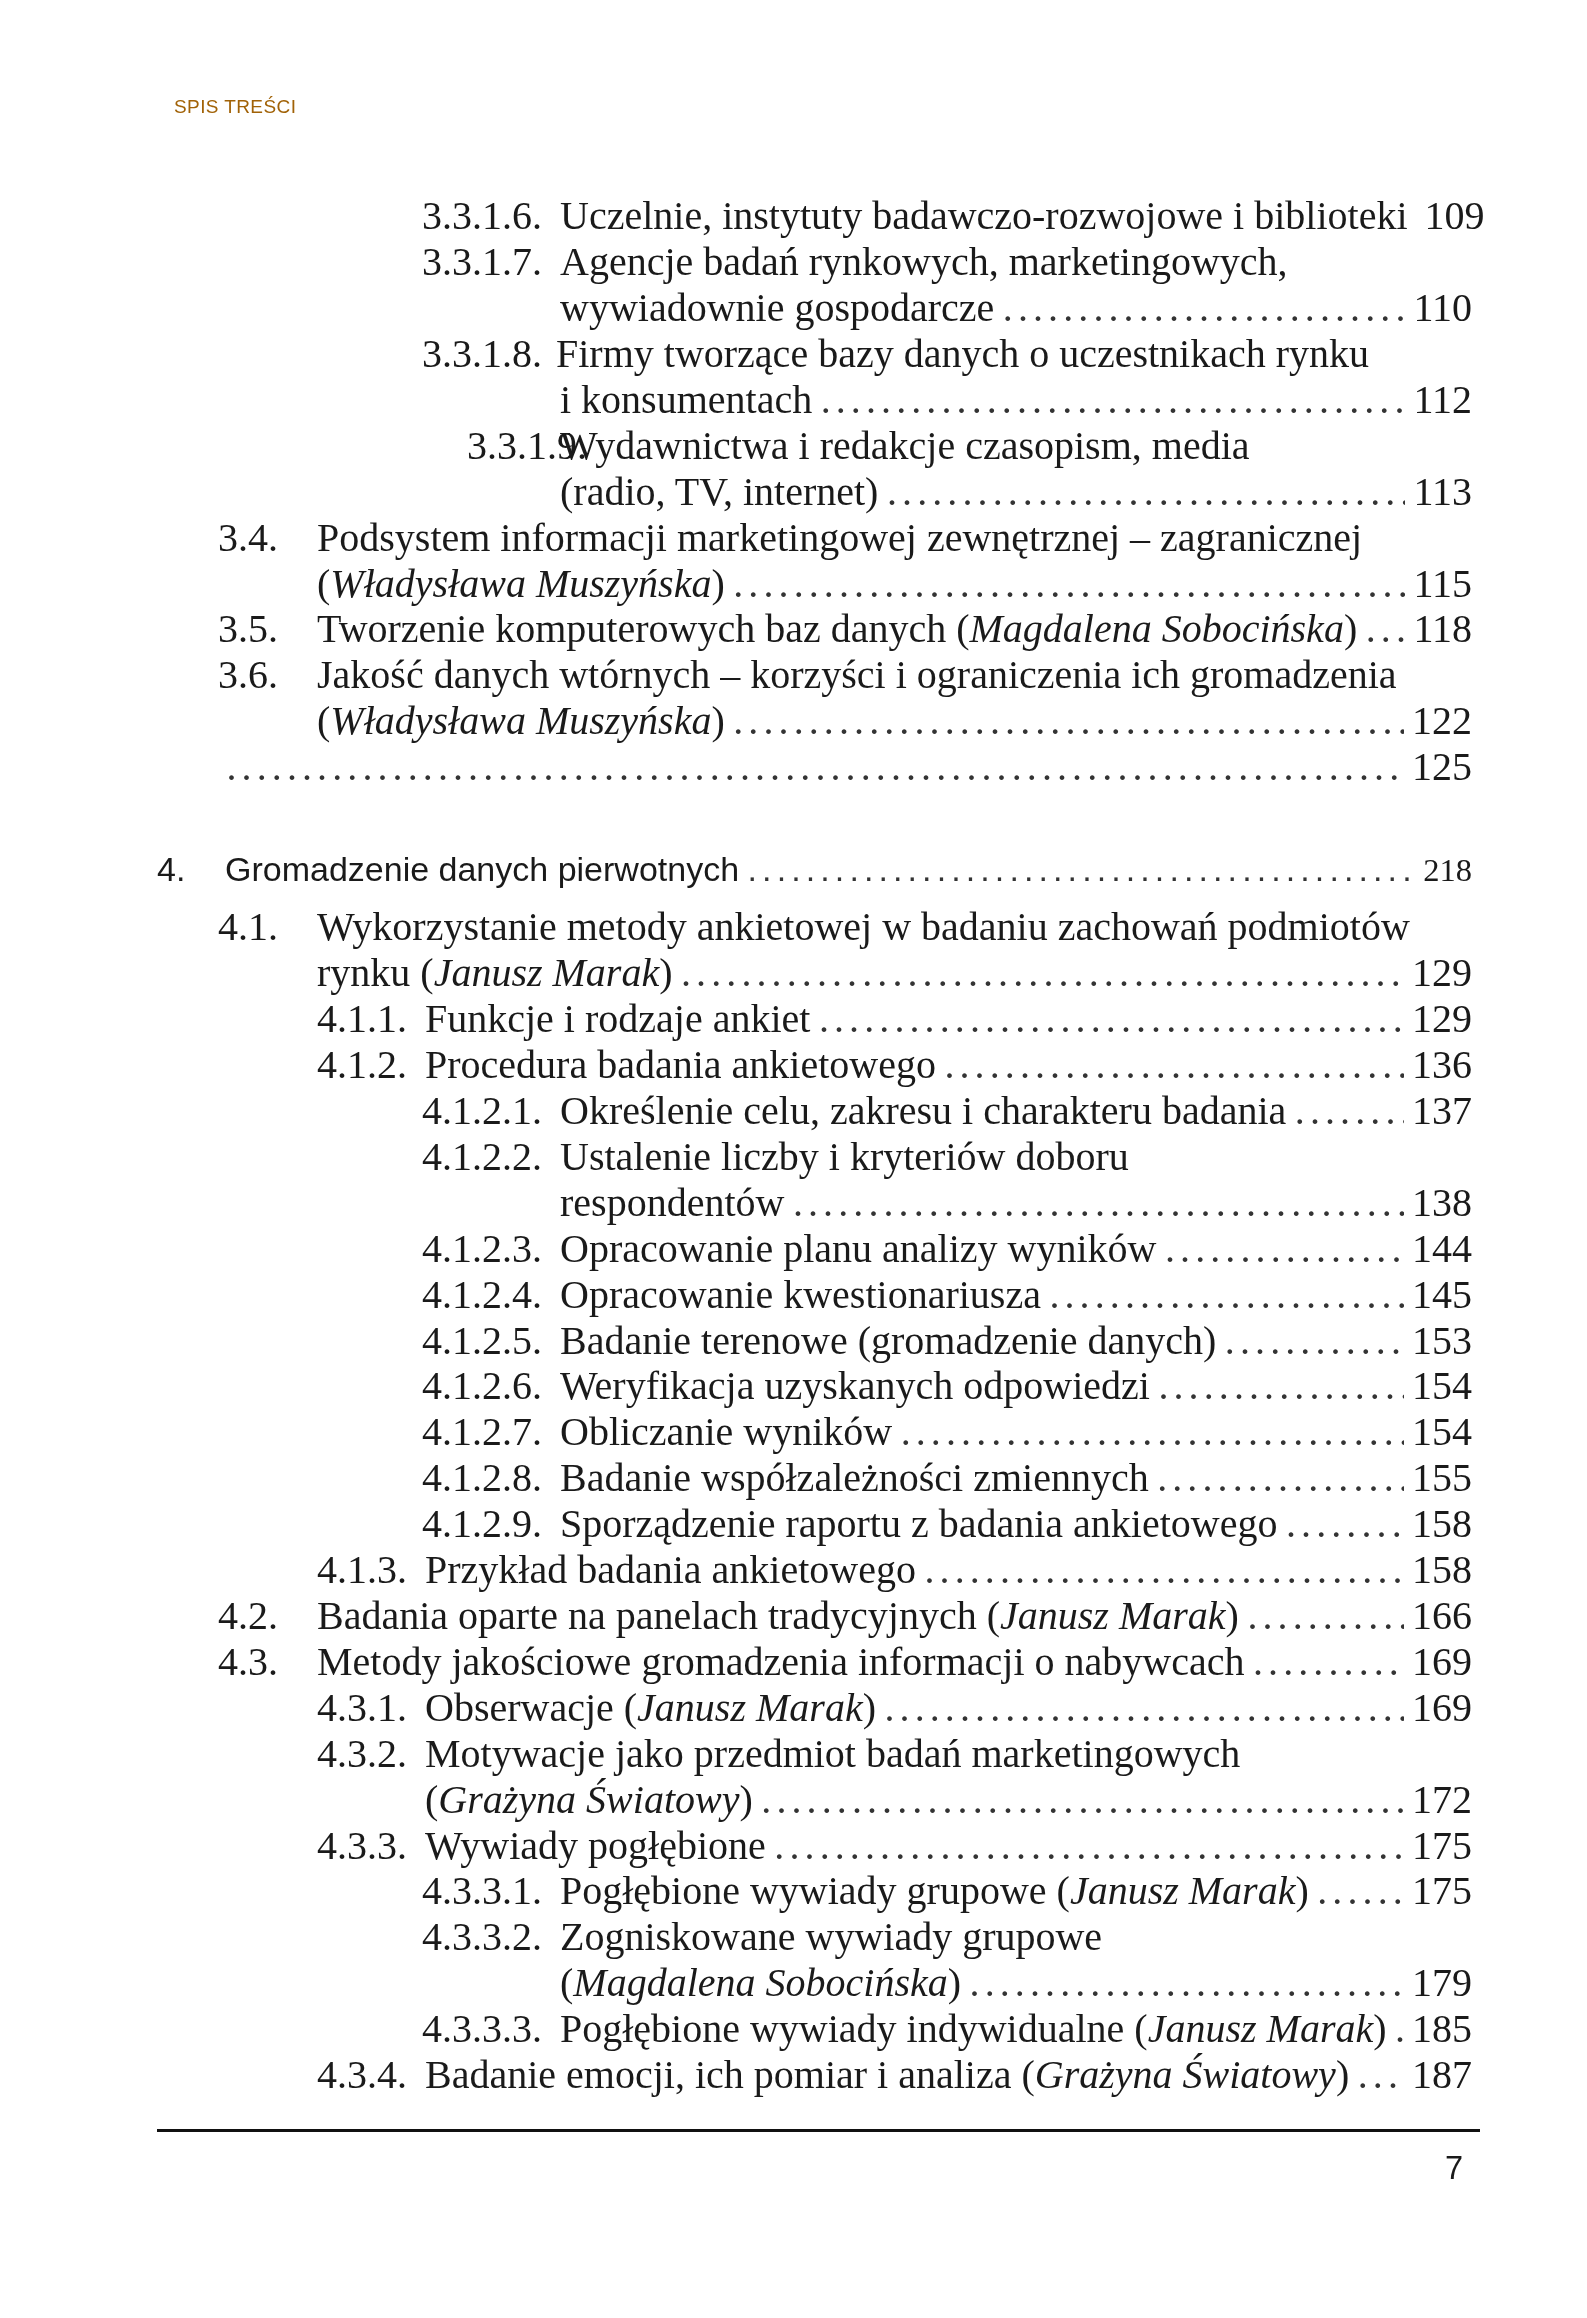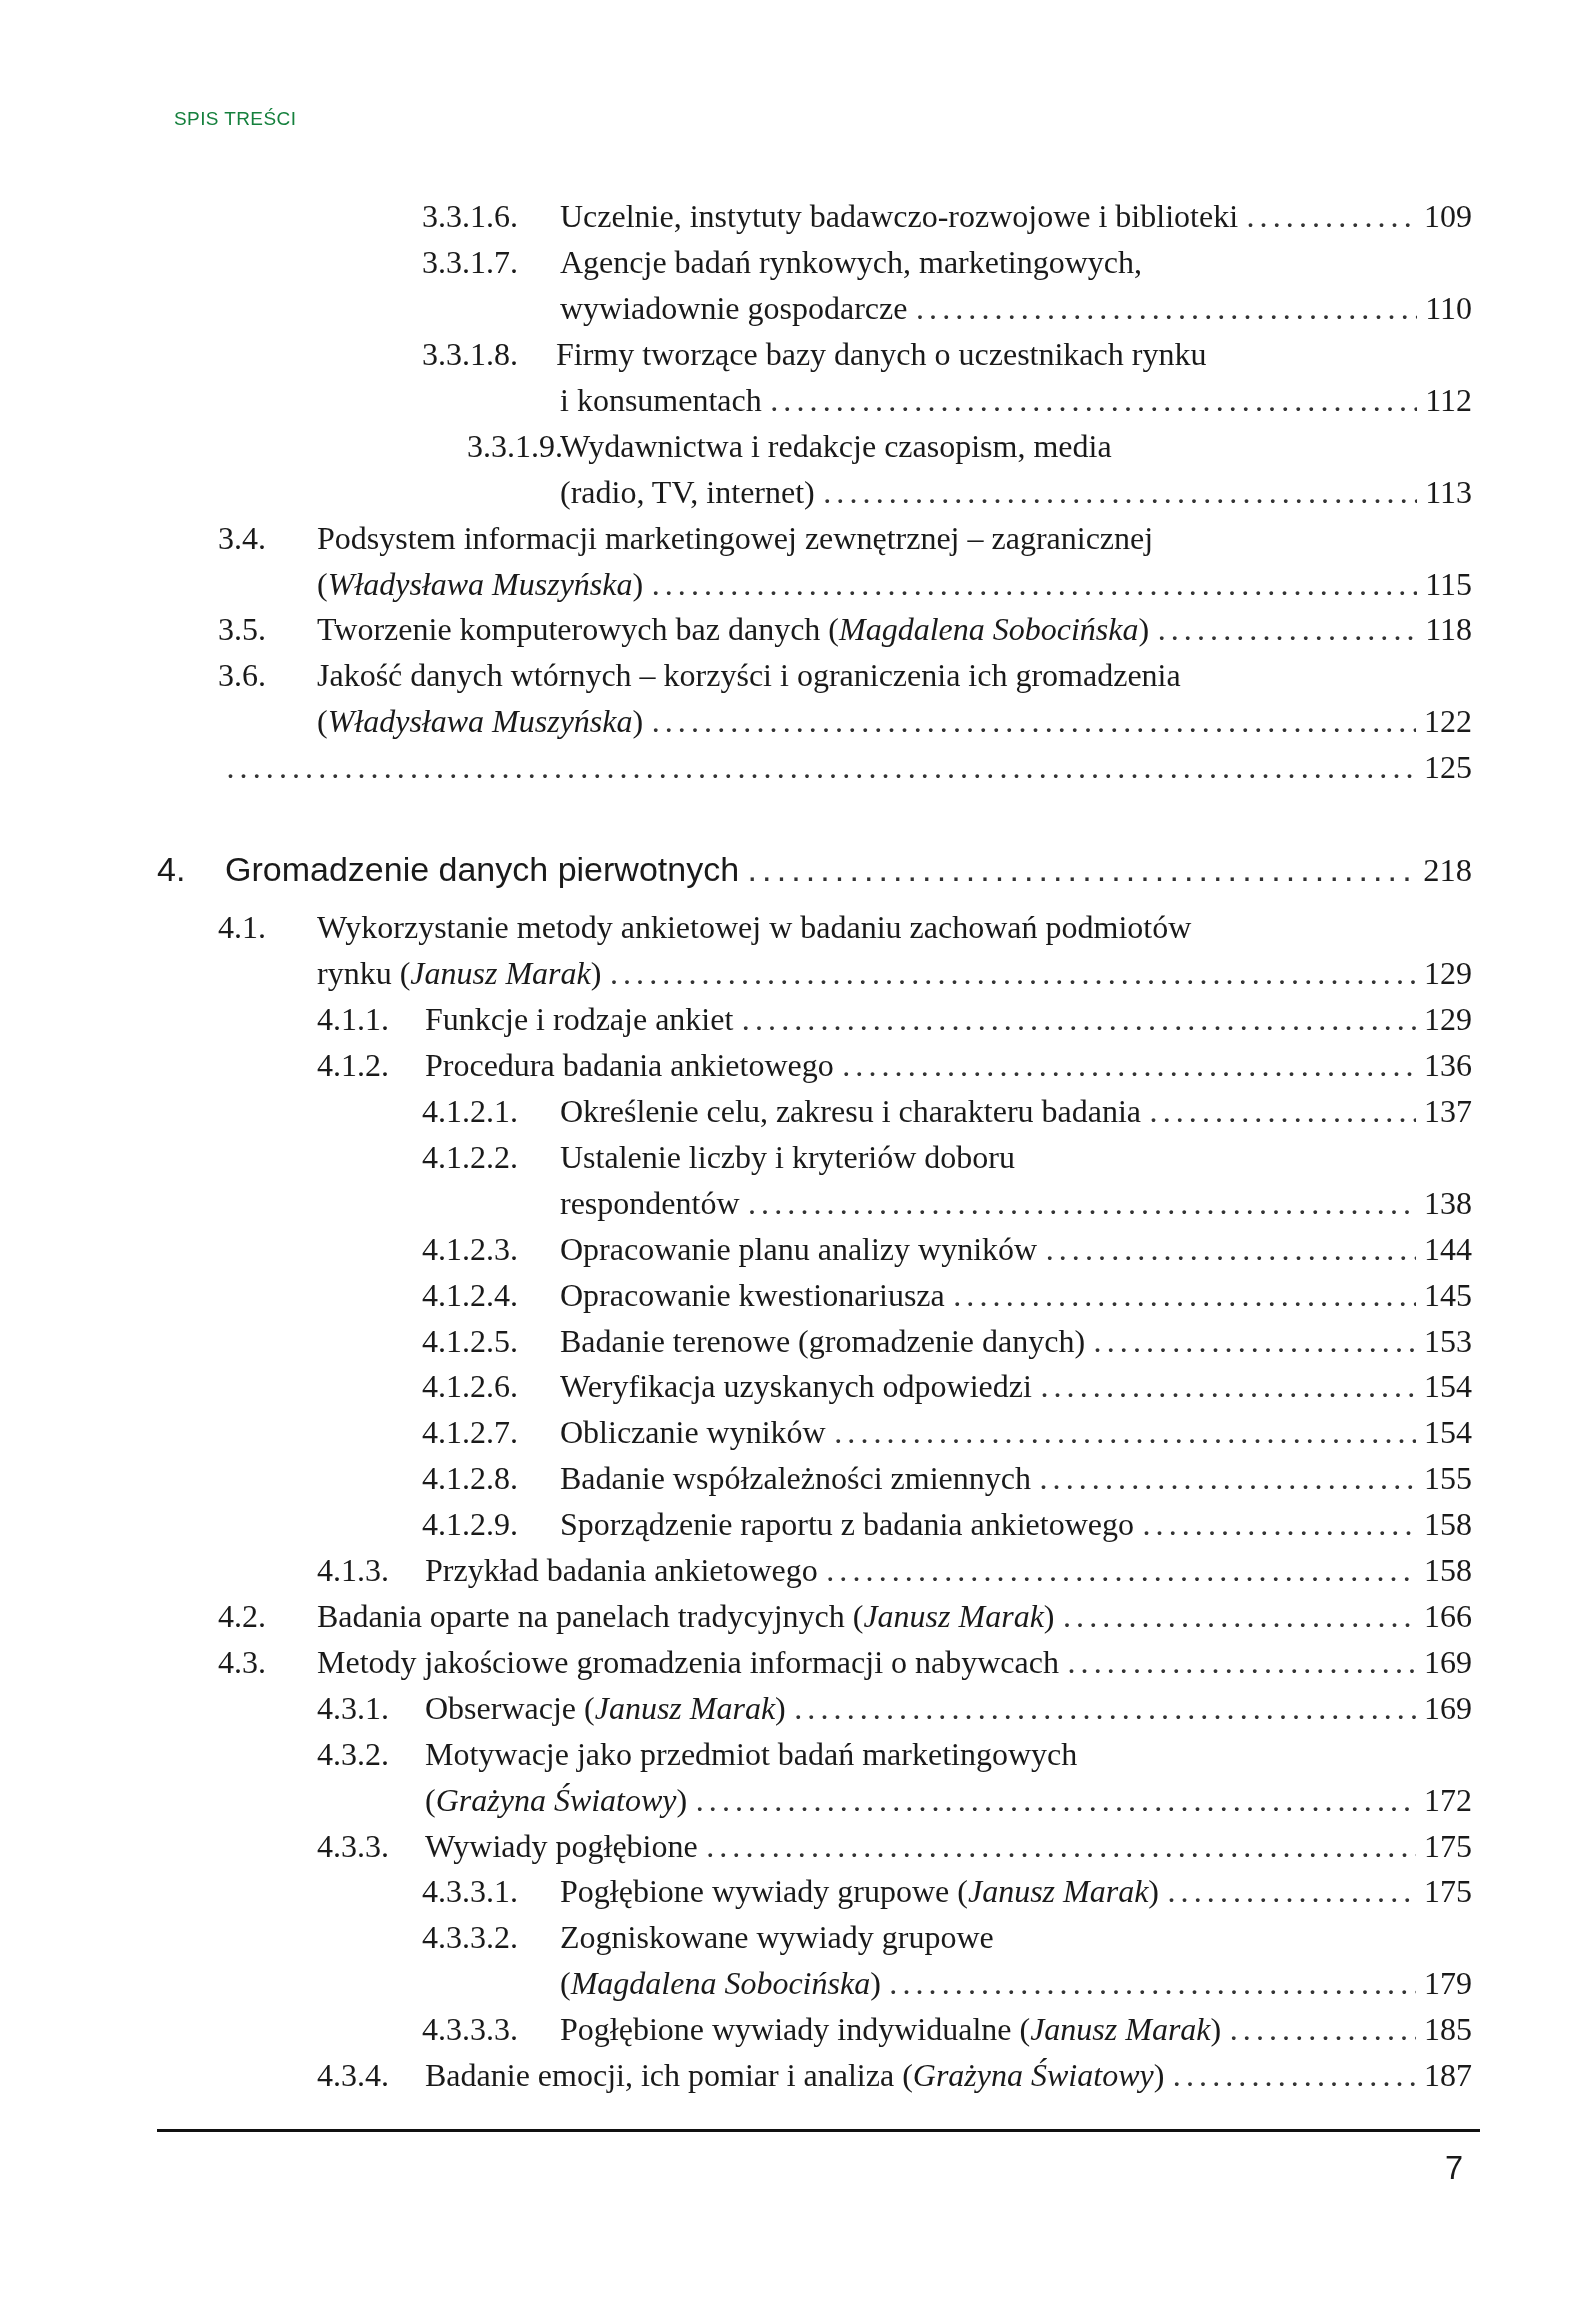--- a/index.html
+++ b/index.html
@@ -1,21 +1,21 @@
 <!DOCTYPE html>
 <html style="font-size:13.7px"><head>
 <meta charset="utf-8">
 <style>
   html, body { margin:0; padding:0; }
   body { width:1588px; height:2319px; background:#ffffff; position:relative; overflow:hidden;
          font-family:"Liberation Serif","DejaVu Serif",serif; color:#1a1a1a; }
-  .running-head { position:absolute; left:174px; top:108px; font-family:"Liberation Sans","DejaVu Sans",sans-serif;
-         font-size:19px; letter-spacing:0.4px; color:#15803d; }
+  .running-head { position:absolute; left:174px; top:96px; font-family:"Liberation Sans","DejaVu Sans",sans-serif;
+         font-size:19px; letter-spacing:0.4px; color:#a16207; }
   .toc { position:absolute; left:0; top:0; width:1588px; height:2319px; }
-  .row { position:absolute; height:46px; line-height:46px; font-size:32px; white-space:nowrap; }
+  .row { position:absolute; height:46px; line-height:46px; font-size:40px; white-space:nowrap; }
   .num { position:absolute; top:0; }
   .line { position:absolute; top:0; display:flex; align-items:baseline; }
   .line .txt { white-space:nowrap; }
   .line .dots { flex:1 1 auto; overflow:hidden; white-space:nowrap; margin:0 8.5px; letter-spacing:5.1px; color:#333; }
   .line .pg { white-space:nowrap; }
   .it { font-style:italic; }
   .chapter { font-family:"Liberation Sans","DejaVu Sans",sans-serif; font-size:34px; }
   .chapter .pg { font-family:"Liberation Serif","DejaVu Serif",serif; font-size:32.5px; }
   .rule { position:absolute; left:157px; top:2129px; width:1323px; height:2.6px; background:#111; }
   .folio { position:absolute; left:1445px; top:2150px; font-family:"Liberation Sans","DejaVu Sans",sans-serif; font-size:32.5px; }

